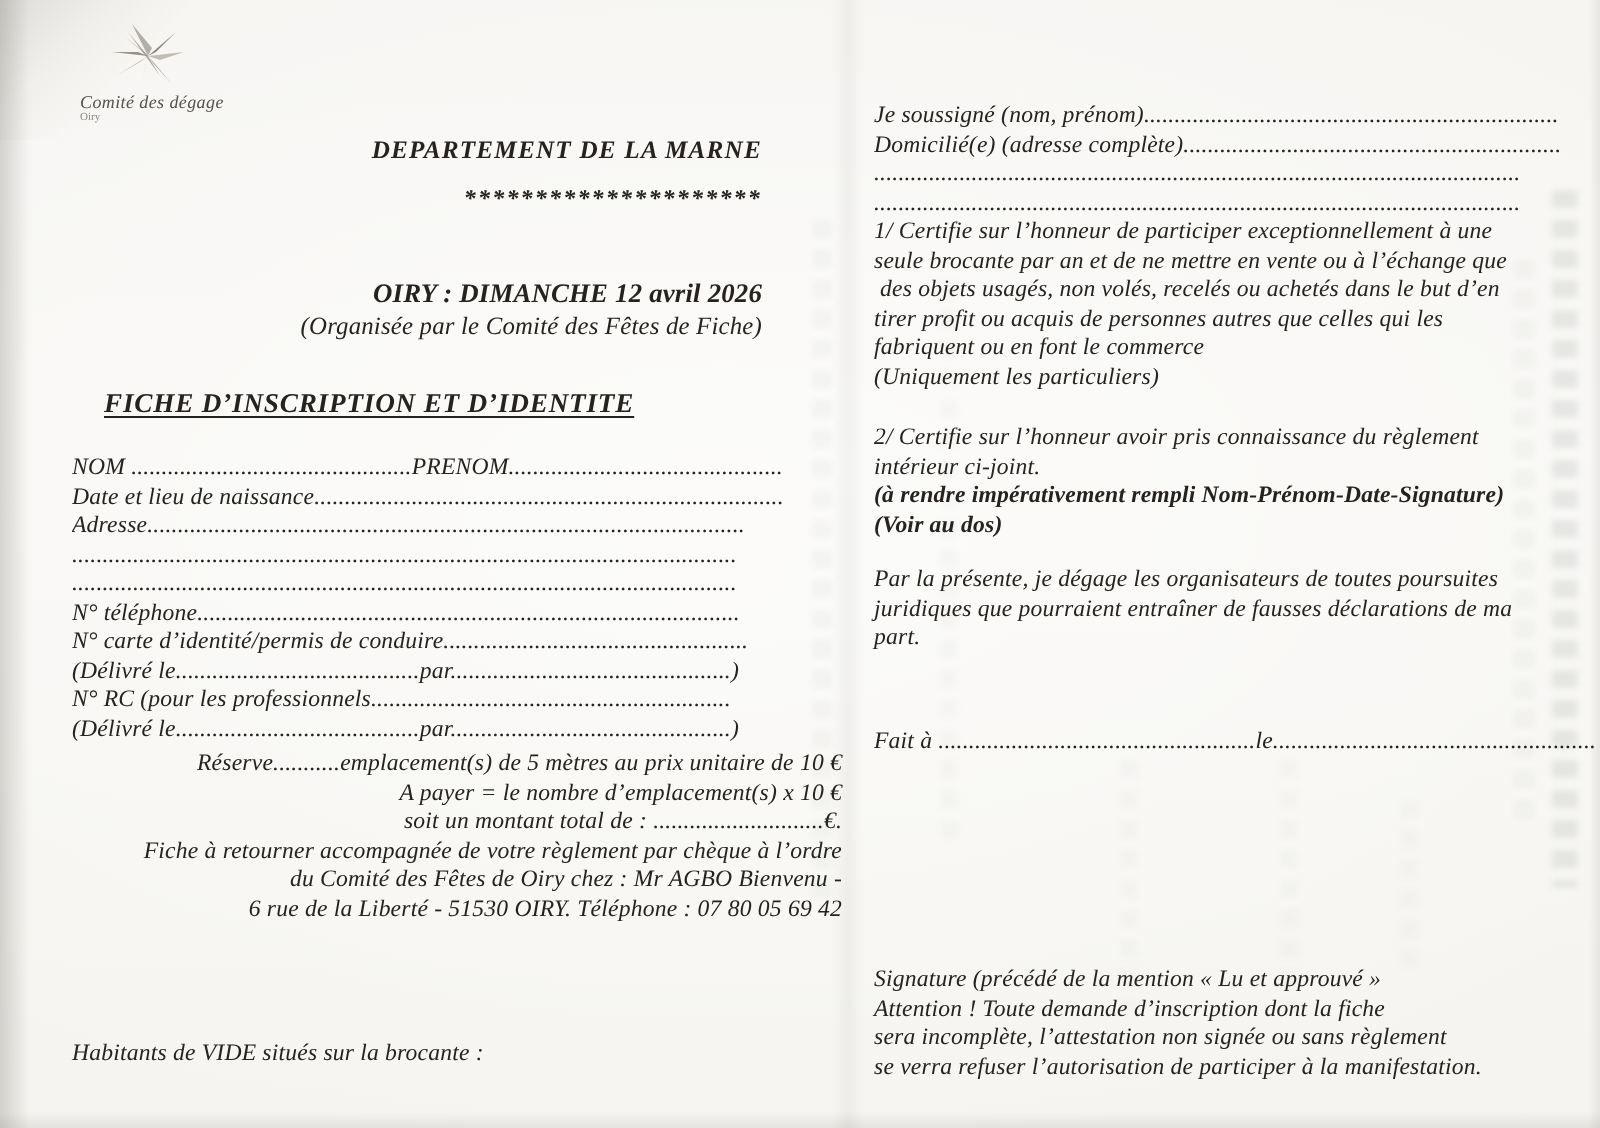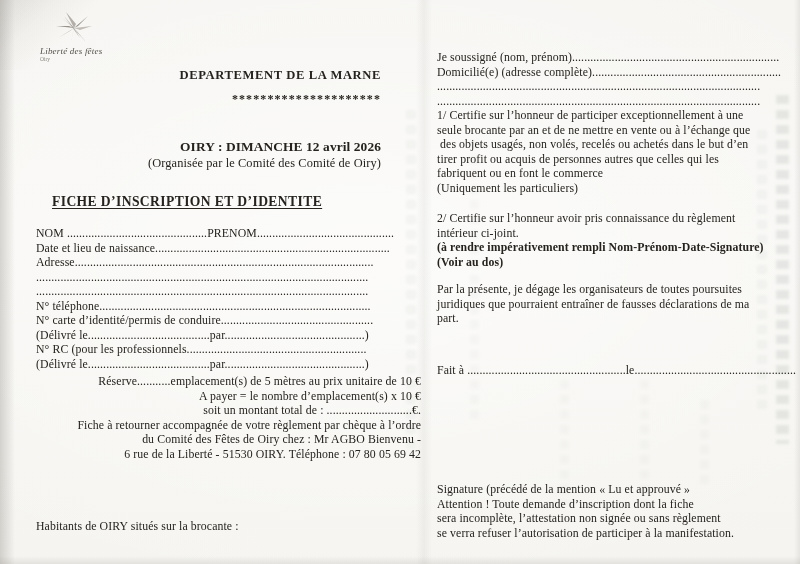--- a/index.html
+++ b/index.html
@@ -27,21 +27,21 @@
     background:linear-gradient(135deg,rgba(110,105,98,.18) 0%,rgba(110,105,98,.05) 26%,rgba(110,105,98,0) 46%);}
   .fold-shadow{position:absolute;left:416px;top:0;bottom:0;width:16px;
     background:linear-gradient(90deg,rgba(110,105,98,0),rgba(110,105,98,.07) 50%,rgba(110,105,98,0));}
   
   .bleed{position:absolute;filter:blur(1.6px);
     background:repeating-linear-gradient(180deg,rgba(92,108,98,.85) 0 9px,rgba(92,108,98,0) 9px 15px);}
   .bleed.strong{opacity:.14;}
   .bleed.faint{opacity:.05;}
   .bleed.ghost{opacity:.035;}
 
-  .tblock{position:absolute;white-space:pre;line-height:14.5px;font-size:11.8px;letter-spacing:.1px;}
+  .tblock{position:absolute;white-space:pre;line-height:14.5px;font-size:11.8px;letter-spacing:.1px;font-style:italic;}
   .center{text-align:right;}
   .b{font-weight:bold;}
   .u{text-decoration:underline;}
 
   .logo-wrap{position:absolute;left:40px;top:12px;width:110px;}
   .logo-star{display:block;margin-left:12px;}
   .logo-name{font-style:italic;font-size:9px;color:#56524d;letter-spacing:.2px;line-height:10px;}
   .logo-sub{font-size:5.5px;color:#8a867f;line-height:7px;}
 
   .dept{left:36px;top:68px;width:345px;font-size:12.6px;letter-spacing:.6px;}
@@ -86,49 +86,49 @@
       <polygon points="22,16 10,6 20,14" fill="#9a968f"></polygon>
       <polygon points="22,16 14,0 24,12" fill="#b3afa8"></polygon>
       <polygon points="22,16 36,4 26,14" fill="#8d8982"></polygon>
       <polygon points="22,16 40,14 28,18" fill="#c2beb7"></polygon>
       <polygon points="22,16 34,30 25,20" fill="#827e77"></polygon>
       <polygon points="22,16 18,33 21,20" fill="#aba79f"></polygon>
       <polygon points="22,16 6,26 18,19" fill="#bcb8b1"></polygon>
       <polygon points="22,16 4,14 17,14" fill="#989289"></polygon>
       <polygon points="22,16 12,4 28,26" fill="#6f6b64" opacity=".55"></polygon>
     </svg>
-    <div class="logo-name">Liberté des fêtes</div>
+    <div class="logo-name">Comité des dégage</div>
     <div class="logo-sub">Oiry</div>
   </div>
 
   <div class="tblock center b dept">DEPARTEMENT DE LA MARNE</div>
   <div class="tblock center b stars">*********************</div>
   <div class="tblock center b evt-date">OIRY : DIMANCHE 12 avril 2026</div>
-  <div class="tblock center evt-org">(Organisée par le Comité des Comité de Oiry)</div>
+  <div class="tblock center evt-org">(Organisée par le Comité des Fêtes de Fiche)</div>
 
   <div class="tblock b u form-title">FICHE D’INSCRIPTION ET D’IDENTITE</div>
   <div class="tblock form-lines">NOM ..............................................PRENOM.............................................
 Date et lieu de naissance.............................................................................
 Adresse..................................................................................................
 .............................................................................................................
 .............................................................................................................
 N° téléphone.........................................................................................
 N° carte d’identité/permis de conduire..................................................
 (Délivré le........................................par..............................................)
 N° RC (pour les professionnels...........................................................
 (Délivré le........................................par..............................................)</div>
   <div class="tblock reserve">Réserve...........emplacement(s) de 5 mètres au prix unitaire de 10 €
 A payer = le nombre d’emplacement(s) x 10 €
 soit un montant total de : ............................€.
 Fiche à retourner accompagnée de votre règlement par chèque à l’ordre
 du Comité des Fêtes de Oiry chez : Mr AGBO Bienvenu -
 6 rue de la Liberté - 51530 OIRY. Téléphone : 07 80 05 69 42</div>
 
   <div class="tblock residents">
-    <div>Habitants de OIRY situés sur la brocante :</div>
+    <div>Habitants de VIDE situés sur la brocante :</div>
     
     
   </div>
 
   <div class="tblock identity">Je soussigné (nom, prénom)....................................................................
 Domicilié(e) (adresse complète)..............................................................
 ..........................................................................................................
 ..........................................................................................................</div>
   <div class="tblock certify1">1/ Certifie sur l’honneur de participer exceptionnellement à une
 seule brocante par an et de ne mettre en vente ou à l’échange que

